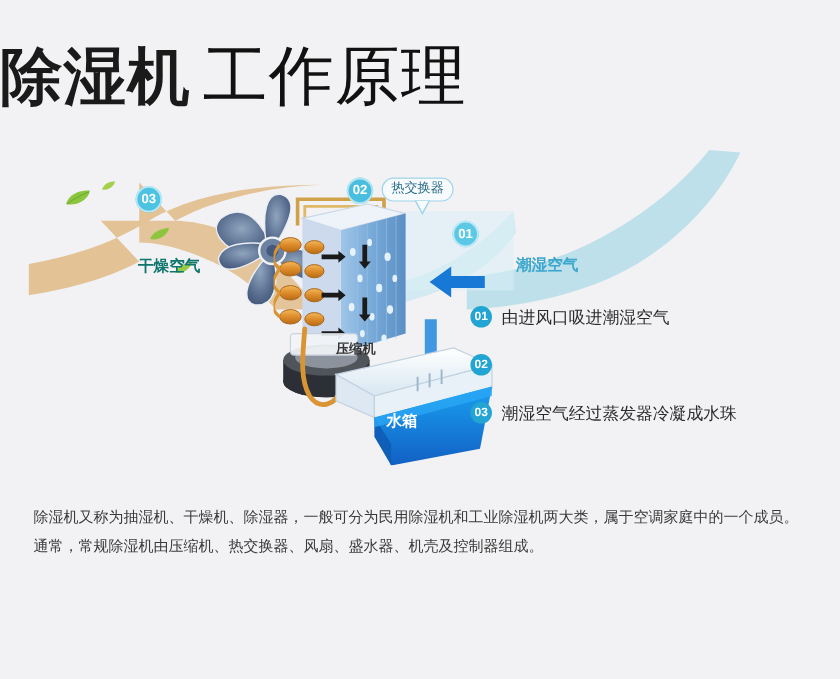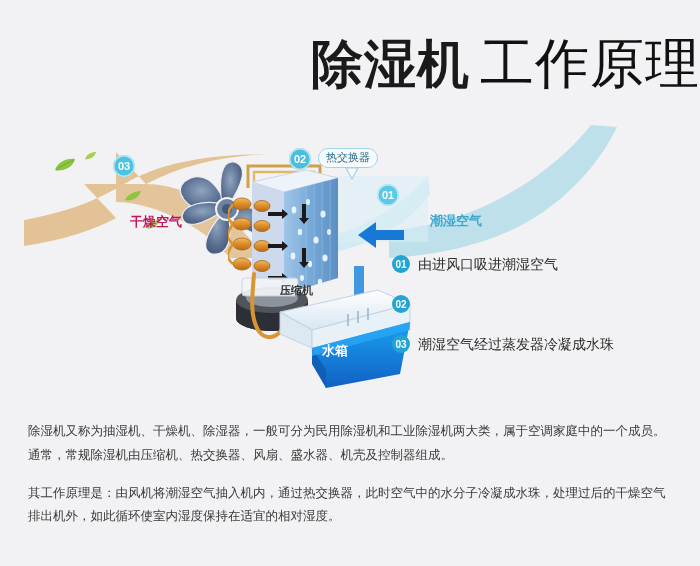--- a/index.html
+++ b/index.html
@@ -7,21 +7,21 @@
     width:700px;height:566px;
     background:#f2f2f4;
     font-family:"Liberation Sans","DejaVu Sans",sans-serif;
     overflow:hidden;position:relative;
   }
   .page{position:relative;width:700px;height:566px;}
 
   
   .title-wrap{
     position:absolute;top:28px;left:0;width:700px;
-    text-align:right;white-space:nowrap;
+    text-align:left;white-space:nowrap;
   }
   .title-bold{
     font-size:52px;font-weight:700;color:#1a1a1a;
     letter-spacing:1px;vertical-align:middle;
   }
   .title-light{
     font-size:54px;font-weight:400;color:#111111;
     letter-spacing:1px;vertical-align:middle;margin-left:10px;
   }
 
@@ -65,21 +65,21 @@
     position:absolute;width:22px;height:22px;border-radius:50%;
     background:#4cc3e3;color:#ffffff;font-size:11px;font-weight:700;
     display:flex;align-items:center;justify-content:center;
     box-shadow:0 0 0 1.5px rgba(255,255,255,.6) inset;
   }
   .badge-ill.b02{background:#49bedf;}
   .badge-ill.b01{background:#5bc9e6;}
 
   
   .ill-label{position:absolute;white-space:nowrap;}
-  .lbl-dry{left:130px;top:93px;font-size:13px;color:#be185d;font-weight:600;}
+  .lbl-dry{left:115px;top:93px;font-size:13px;color:#0f766e;font-weight:600;}
   .lbl-wet{left:385px;top:92px;font-size:13px;color:#3ba7cd;font-weight:600;margin-left:45px;}
   .lbl-comp{left:245px;top:163px;font-size:11px;color:#333;font-weight:700;margin-left:35px;}
   .lbl-tank{left:322px;top:222px;font-size:13px;color:#ffffff;font-weight:700;}
 
   
   .legend{position:absolute;left:392px;top:255px;width:300px;}
   .legend-row{
     display:flex;align-items:center;margin-bottom:22px;
   }
   .legend-badge{
@@ -311,16 +311,15 @@
       <span class="legend-badge">02</span>
     </div>
     <div class="legend-row">
       <span class="legend-badge">03</span>
       <span class="legend-text">潮湿空气经过蒸发器冷凝成水珠</span>
     </div>
   </div>
 
   <div class="copy">
     <p class="para">除湿机又称为抽湿机、干燥机、除湿器，一般可分为民用除湿机和工业除湿机两大类，属于空调家庭中的一个成员。通常，常规除湿机由压缩机、热交换器、风扇、盛水器、机壳及控制器组成。</p>
-    <p class="para">其工作原理是：由风机将潮湿空气抽入机内，通过热交换器，此时空气中的水分子冷凝成水珠，处理过后的干燥空气排出机外，如此循环使室内湿度保持在适宜的相对湿度。</p>
   </div>
 
 </div>
 
 </body></html>

